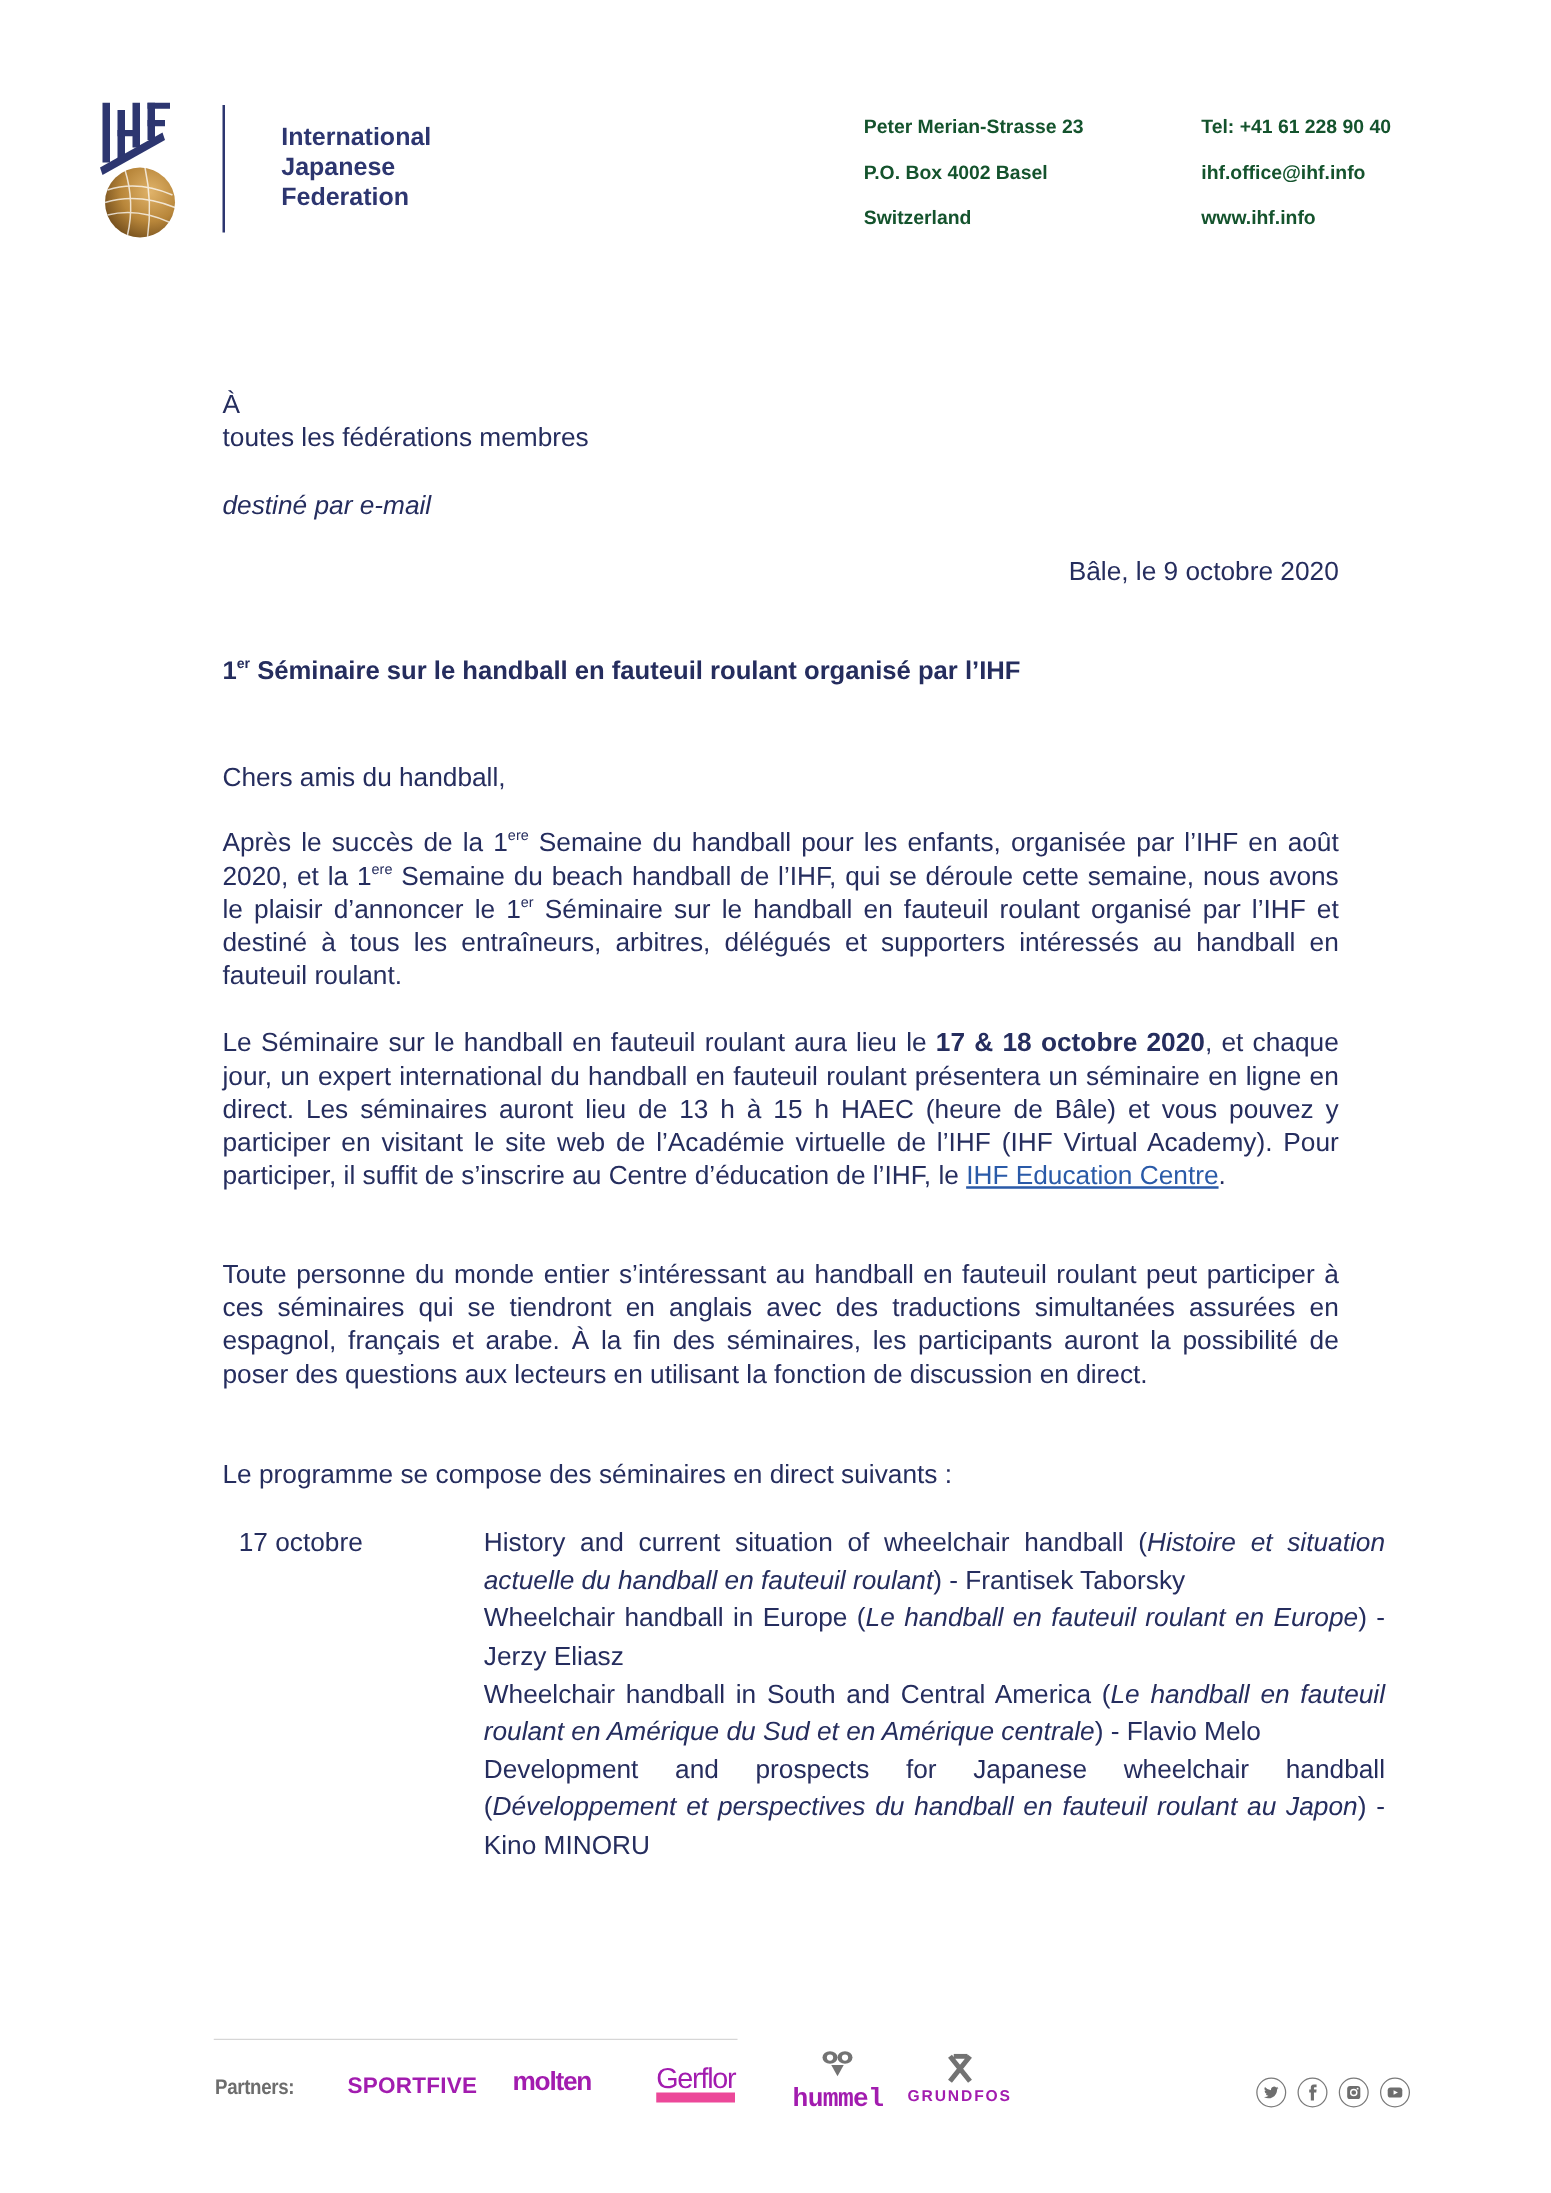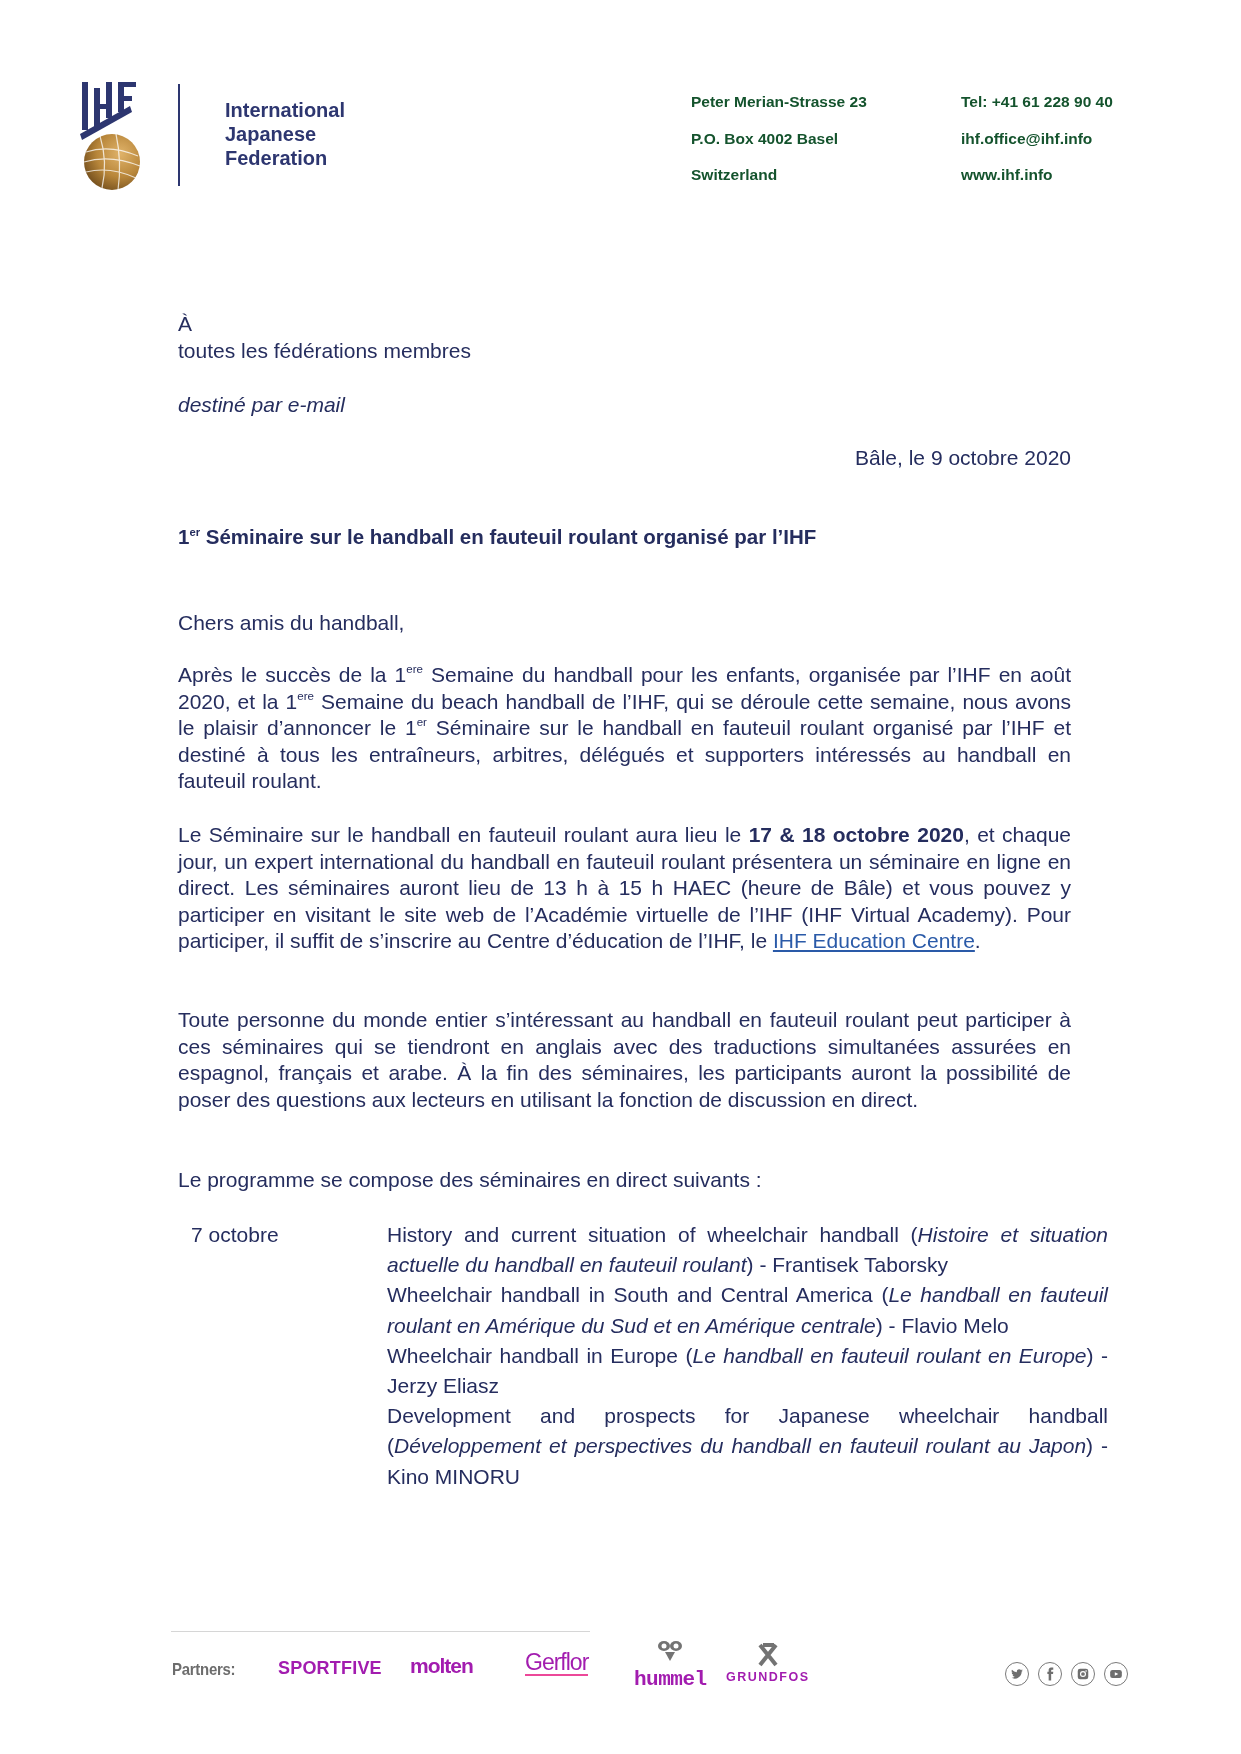--- a/index.html
+++ b/index.html
@@ -42,21 +42,21 @@
     .prog-date { left: 191px; top: 1220px; font-size: 21px; line-height: 30px; }
     .prog-list { left: 339px; top: 1220px; width: 721px; font-size: 21px; line-height: 30.2px; text-align: justify; margin-left: 48px; }
     .prog-item { margin: 0; }
 
     
     .footer-line { left: 171px; top: 1631px; width: 419px; height: 1px; background: #d6d6d6; }
     .partners-label { left: 172px; top: 1660px; font-size: 17px; font-weight: bold; color: #6d6d6d; letter-spacing: -0.3px; transform: scaleX(0.88); transform-origin: left; }
     .partner { top: 1658px; color: #a21caf; font-weight: bold; white-space: nowrap; }
     .sportfive { left: 278px; font-size: 18px; letter-spacing: 0.2px; }
     .molten { left: 410px; font-size: 21px; letter-spacing: -1px; top: 1654px; }
-    .gerflor { left: 525px; font-size: 23px; font-weight: normal; top: 1650px; letter-spacing: -1px; border-bottom: 2px solid #ec4899; line-height: 24px; }
+    .gerflor { left: 525px; font-size: 23px; font-weight: normal; top: 1650px; letter-spacing: -1px; border-bottom: 8px solid #ec4899; line-height: 24px; }
     .hummel { left: 634px; top: 1640px; text-align: center; font-size: 21px; letter-spacing: -0.5px; font-family: Liberation Mono, monospace; }
     .grundfos { left: 726px; top: 1643px; text-align: center; font-size: 12.5px; letter-spacing: 1.5px; }
     .social { top: 1662px; width: 24px; height: 24px; border: 1.6px solid #7a7a7a; border-radius: 50%; display: flex; align-items: center; justify-content: center; box-sizing: border-box; }
     .social svg { width: 14px; height: 14px; }
   </style>
 </head>
 <body>
 
 <div class="abs logo">
   <svg viewBox="0 0 62 110" width="62" height="110">
@@ -116,25 +116,25 @@
 <div class="abs text body-block greeting">Chers amis du handball,</div>
 
 <div class="abs text body-block p1"><span>Après le succès de la 1</span><sup>ere</sup><span> Semaine du handball pour les enfants, organisée par l’IHF en août 2020, et la 1</span><sup>ere</sup><span> Semaine du beach handball de l’IHF, qui se déroule cette semaine, nous avons le plaisir d’annoncer le 1</span><sup>er</sup><span> Séminaire sur le handball en fauteuil roulant organisé par l’IHF et destiné à tous les entraîneurs, arbitres, délégués et supporters intéressés au handball en fauteuil roulant.</span></div>
 
 <div class="abs text body-block p2"><span>Le Séminaire sur le handball en fauteuil roulant aura lieu le </span><span class="bold">17 &amp; 18 octobre 2020</span><span>, et chaque jour, un expert international du handball en fauteuil roulant présentera un séminaire en ligne en direct. Les séminaires auront lieu de 13 h à 15 h HAEC (heure de Bâle) et vous pouvez y participer en visitant le site web de l’Académie virtuelle de l’IHF (IHF Virtual Academy). Pour participer, il suffit de s’inscrire au Centre d’éducation de l’IHF, le </span><a class="link">IHF Education Centre</a><span>.</span></div>
 
 <div class="abs text body-block p3">Toute personne du monde entier s’intéressant au handball en fauteuil roulant peut participer à ces séminaires qui se tiendront en anglais avec des traductions simultanées assurées en espagnol, français et arabe. À la fin des séminaires, les participants auront la possibilité de poser des questions aux lecteurs en utilisant la fonction de discussion en direct.</div>
 
 <div class="abs text body-block p4">Le programme se compose des séminaires en direct suivants :</div>
 
-<div class="abs prog-date">7 octobre</div>
+<div class="abs prog-date">17 octobre</div>
 <div class="abs prog-list">
   <p class="prog-item"><span>History and current situation of wheelchair handball (</span><span class="ital">Histoire et situation actuelle du handball en fauteuil roulant</span><span>) - Frantisek Taborsky</span></p>
+  <p class="prog-item"><span>Wheelchair handball in Europe (</span><span class="ital">Le handball en fauteuil roulant en Europe</span><span>) - Jerzy Eliasz</span></p>
   <p class="prog-item"><span>Wheelchair handball in South and Central America (</span><span class="ital">Le handball en fauteuil roulant en Amérique du Sud et en Amérique centrale</span><span>) - Flavio Melo</span></p>
-  <p class="prog-item"><span>Wheelchair handball in Europe (</span><span class="ital">Le handball en fauteuil roulant en Europe</span><span>) - Jerzy Eliasz</span></p>
   <p class="prog-item"><span>Development and prospects for Japanese wheelchair handball (</span><span class="ital">Développement et perspectives du handball en fauteuil roulant au Japon</span><span>) - Kino MINORU</span></p>
 </div>
 
 <div class="abs footer-line"></div>
 <div class="abs partners-label">Partners:</div>
 <div class="abs partner sportfive">SPORTFIVE</div>
 <div class="abs partner molten">molten</div>
 <div class="abs partner gerflor">Gerflor</div>
 <div class="abs partner hummel">
   <div>

